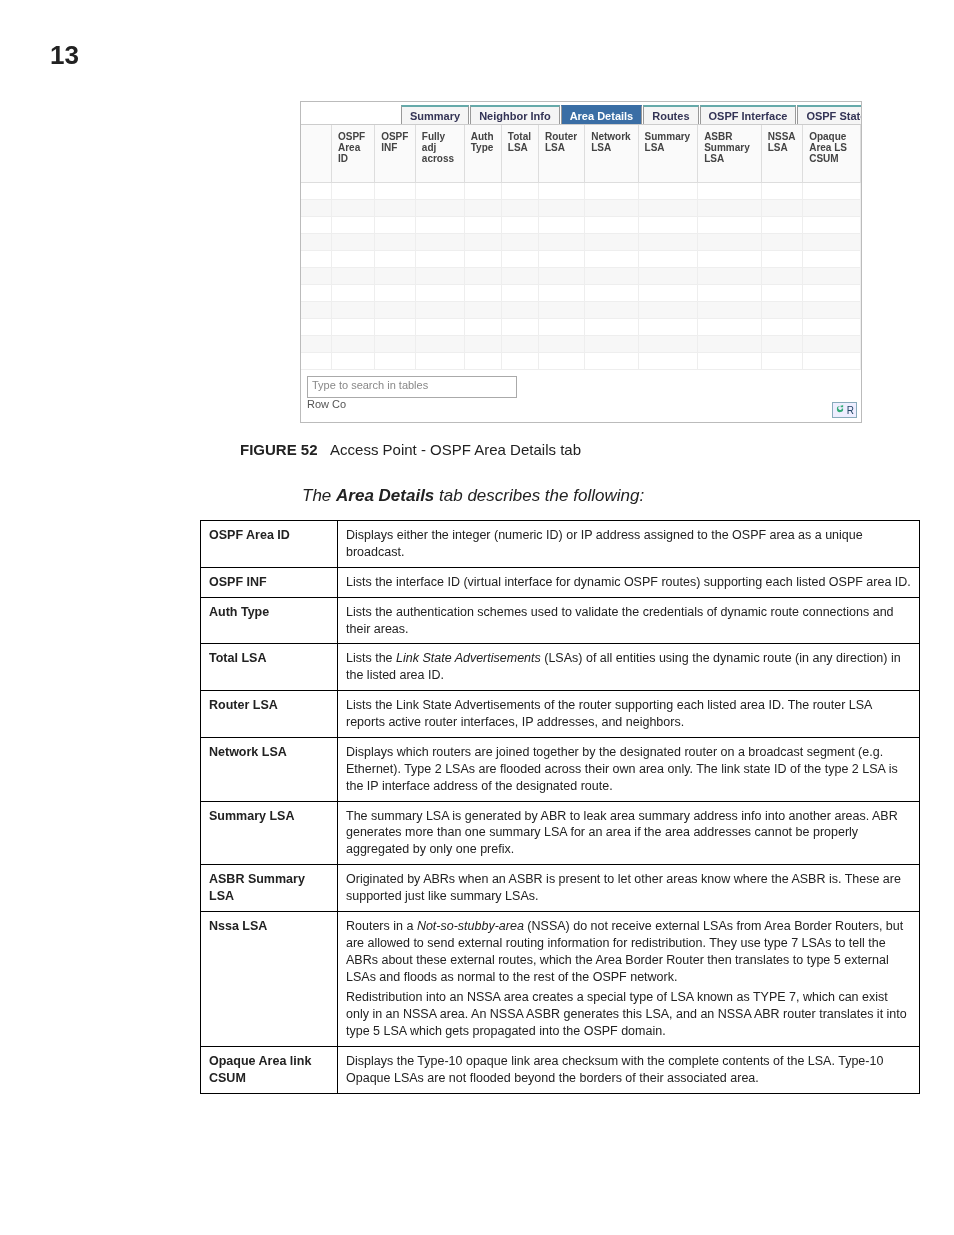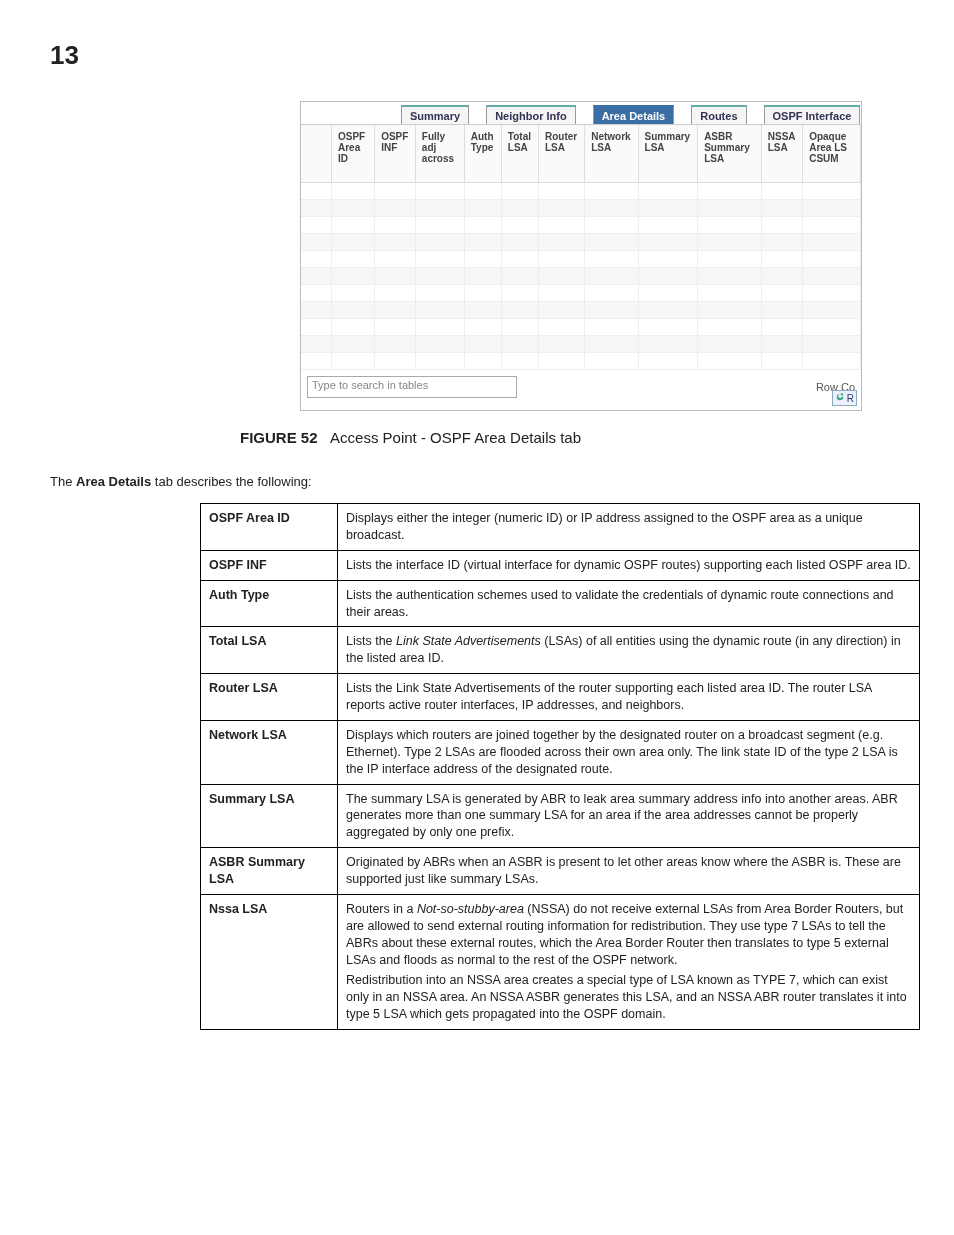--- a/index.html
+++ b/index.html
@@ -28,21 +28,21 @@
   }
   .tabs-row {
     display:flex;
     border-bottom:1px solid #ccc;
     font-size:11px;
     font-weight:bold;
     color:#335;
     height:22px;
     align-items:flex-end;
     padding-left:100px;
-    gap:16px;
+    gap:0;
   }
   .tabs-row .tab {
     border:1px solid #999;
     border-bottom:none;
     border-top:2px solid #6aa;
     padding:3px 8px 2px 8px;
     background:#f5f5f5;
     margin-right:1px;
     white-space:nowrap;
   }
@@ -68,24 +68,24 @@
   }
   .grid-table td {
     height:14px;
     border-bottom:1px solid #eee;
     border-right:1px solid #eee;
   }
   .grid-table tr:nth-child(even) td { background:#f7f7f7; }
   .table-footer {
     display:flex;
     justify-content:space-between;
-    align-items:center;
     padding:6px 6px 2px 6px;
     font-size:11px;
     color:#555;
+    flex-direction:column;
   }
   .search-box {
     border:1px solid #aaa;
     padding:2px 4px;
     width:200px;
     height:16px;
     font-size:11px;
     color:#888;
     background:#fff;
   }
@@ -102,22 +102,24 @@
     align-items:center;
     gap:2px;
   }
   .refresh-chip svg { width:10px; height:10px; }
   .fig-caption {
     margin: 18px 0 28px 190px;
     font-size: 15px;
   }
   .fig-caption .fignum { font-weight: bold; }
   .lead-line {
+    margin-left: 252px;
     margin-bottom: 14px;
-    font-size: 13px;
+    font-size: 17px;
+    font-style: italic;
   }
   .defs-table {
     margin-left: 150px;
     border-collapse: collapse;
     width: 720px;
     font-size: 12.5px;
     line-height: 1.35;
     border: none;
   }
   .defs-table td {
@@ -376,14 +378,18 @@
     <td>ASBR Summary LSA</td>
     <td>Originated by ABRs when an ASBR is present to let other areas know where the ASBR is. These are supported just like summary LSAs.</td>
   </tr>
   <tr>
     <td>Nssa LSA</td>
     <td>
       <span>Routers in a </span><span class="italic">Not-so-stubby-area</span><span> (NSSA) do not receive external LSAs from Area Border Routers, but are allowed to send external routing information for redistribution. They use type 7 LSAs to tell the ABRs about these external routes, which the Area Border Router then translates to type 5 external LSAs and floods as normal to the rest of the OSPF network.</span>
       <div style="margin-top:4px;">Redistribution into an NSSA area creates a special type of LSA known as TYPE 7, which can exist only in an NSSA area. An NSSA ASBR generates this LSA, and an NSSA ABR router translates it into type 5 LSA which gets propagated into the OSPF domain.</div>
     </td>
   </tr>
+  <tr>
+    <td>Opaque Area link CSUM</td>
+    <td>Displays the Type-10 opaque link area checksum with the complete contents of the LSA. Type-10 Opaque LSAs are not flooded beyond the borders of their associated area.</td>
+  </tr>
 </tbody>
   </table>
 
 </body></html>

